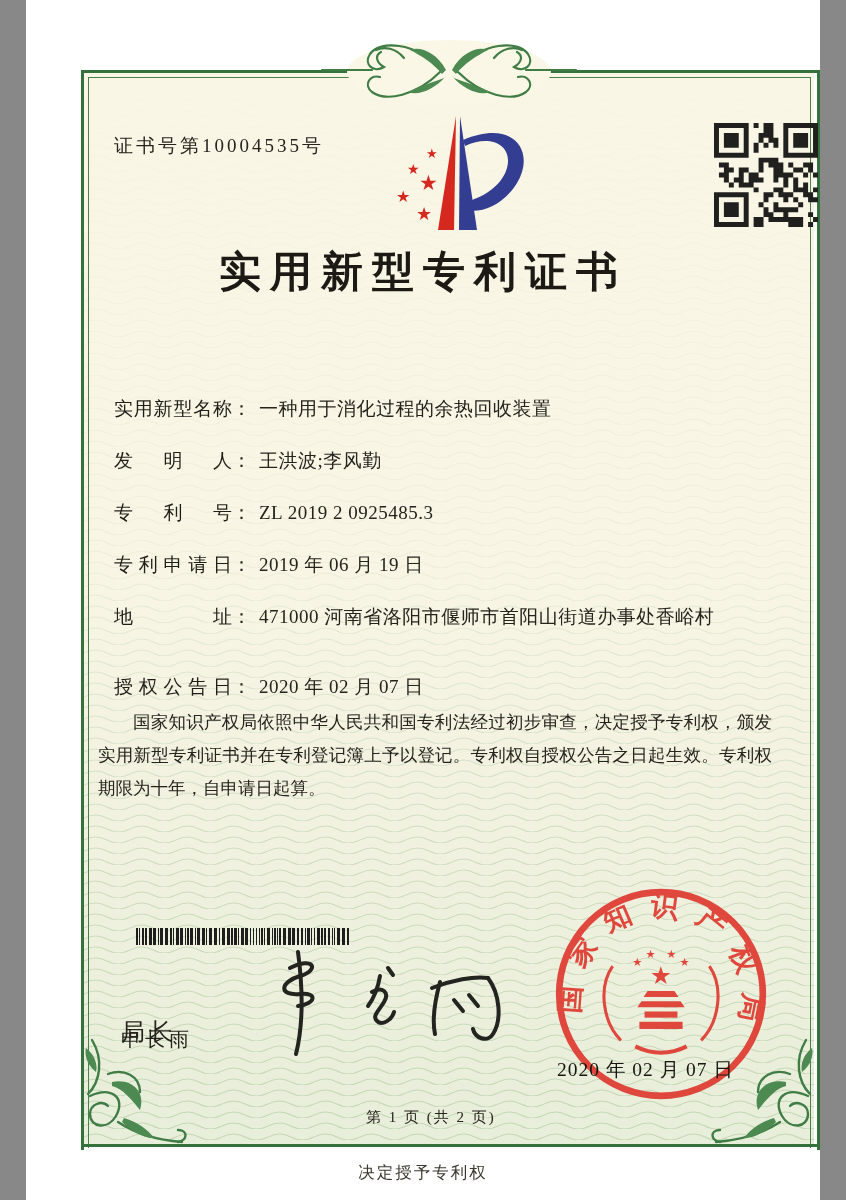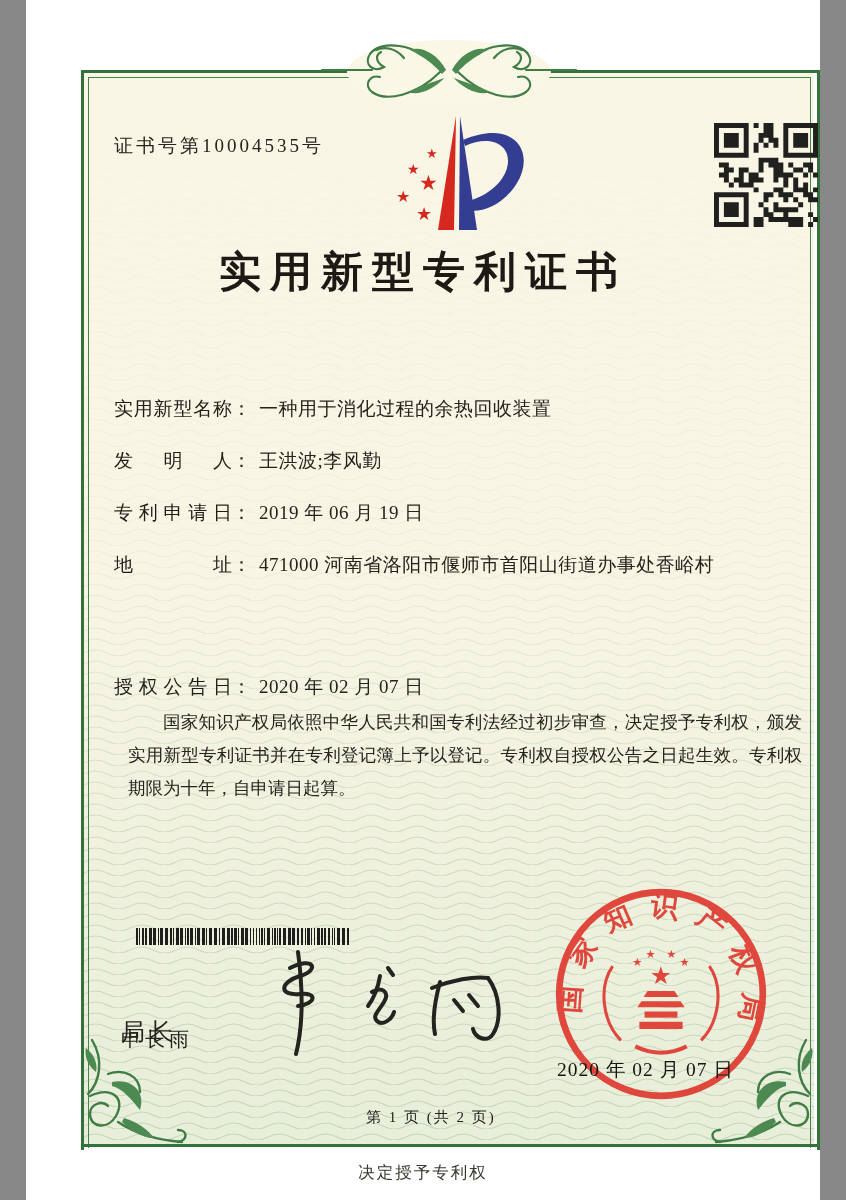--- a/index.html
+++ b/index.html
@@ -29,21 +29,21 @@
   .fields{position:absolute;left:88px;top:384px;width:672px;margin-top:12px;}
   .frow{height:52px;font-size:19px;white-space:nowrap;}
   .flabel{display:inline-block;width:118px;text-align:justify;text-align-last:justify;
     vertical-align:top;color:#211e18;}
   .fcolon{display:inline-block;margin-right:8px;}
   .fvalue{letter-spacing:0.5px;}
   .grant-row{position:absolute;left:88px;top:674px;width:672px;font-size:19px;white-space:nowrap;}
   .pair2{position:absolute;left:344px;top:0;}
   .pair2 .flabel2{letter-spacing:2px;}
   
-  .body-text{position:absolute;left:102px;top:706px;width:674px;font-size:17.5px;line-height:33px;text-align:justify;}
+  .body-text{position:absolute;left:72px;top:706px;width:674px;font-size:17.5px;line-height:33px;text-align:justify;}
   .body-text p{margin:0;text-indent:2em;}
   
   .barcode{position:absolute;left:110px;top:928px;width:218px;height:17px;}
   .barcode i{position:absolute;top:0;bottom:0;background:#1e1e1c;}
   
   .signer-title{position:absolute;left:95px;top:1016px;font-size:24px;letter-spacing:4px;}
   .signer-name{position:absolute;left:95px;top:1026px;font-size:20px;letter-spacing:4px;}
   .signature{position:absolute;left:230px;top:942px;}
   
   .seal{position:absolute;left:527px;top:886px;width:216px;height:216px;}
@@ -156,20 +156,23 @@
   </div>
 
   <h1 class="title">实用新型专利证书</h1>
 
   <div class="fields">
     <div class="frow">
       <span class="flabel">实用新型名称</span><span class="fcolon">：</span><span class="fvalue">一种用于消化过程的余热回收装置</span>
     </div>
     <div class="frow">
       <span class="flabel">发明人</span><span class="fcolon">：</span><span class="fvalue">王洪波;李风勤</span>
+    </div>
+    <div class="frow">
+      <span class="flabel">专利号</span><span class="fcolon">：</span><span class="fvalue">ZL 2019 2 0925485.3</span>
     </div>
     <div class="frow">
       <span class="flabel">专利申请日</span><span class="fcolon">：</span><span class="fvalue">2019 年 06 月 19 日</span>
     </div>
     <div class="frow">
       <span class="flabel">地址</span><span class="fcolon">：</span><span class="fvalue">471000 河南省洛阳市偃师市首阳山街道办事处香峪村</span>
     </div>
   </div>
 
   <div class="grant-row">

